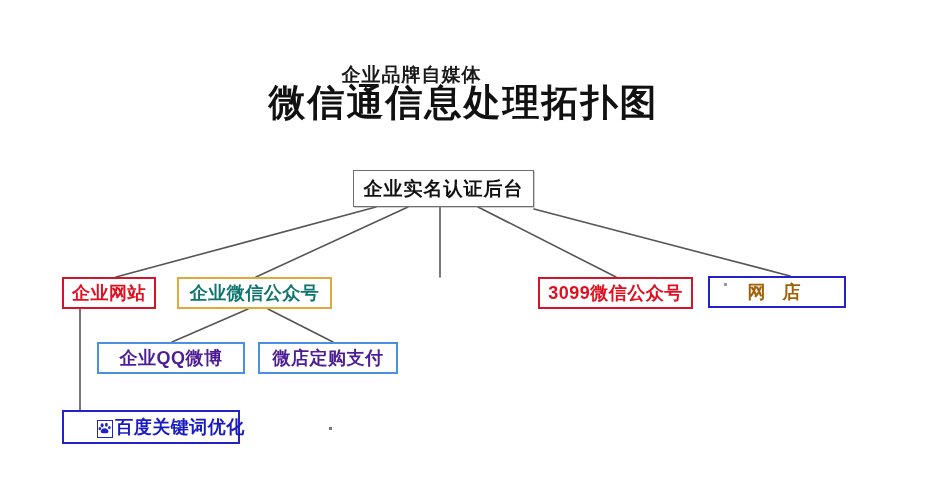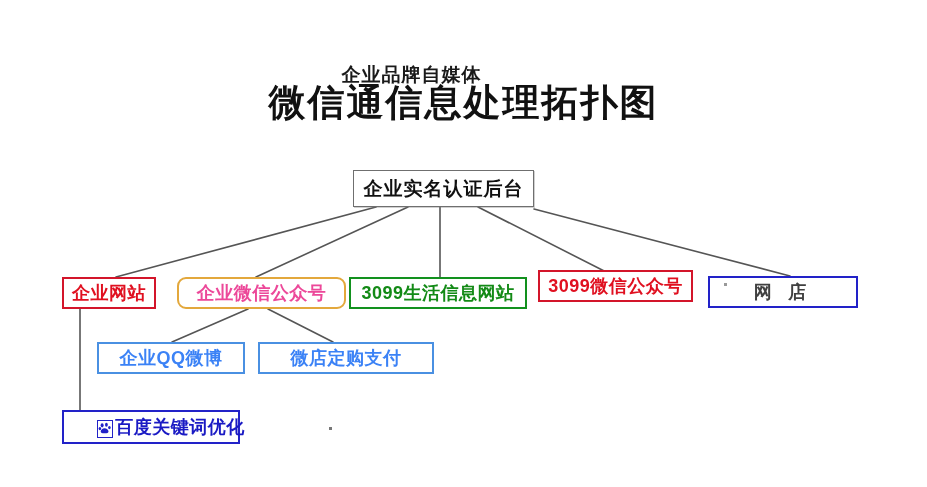--- a/index.html
+++ b/index.html
@@ -84,35 +84,35 @@
   }
 
   .node-l1 {
     height: 32px;
     border-width: 2px;
     border-style: solid;
     font-size: 18px;
     letter-spacing: 0.5px;
   }
   .n-site   { left: 62px;  top: 277px; width: 94px;  border-color: #d3152a; color: #e01020; }
-  .n-wx     { left: 177px; top: 277px; width: 169px; border-color: #e3a83c; color: #ec4899; border-radius: 9px; }
+  .n-wx     { left: 177px; top: 277px; width: 155px; border-color: #e3a83c; color: #0f766e; }
   .n-3099s  { left: 349px; top: 277px; width: 178px; border-color: #12911e; color: #138a16; }
-  .n-3099w  { left: 538px; top: 270px; width: 155px; border-color: #d3152a; color: #e01020; }
-  .n-shop   { left: 708px; top: 276px; width: 150px; border-color: #2222c8; color: #404040;
-              letter-spacing: 6px; font-family: Liberation Serif, serif; }
+  .n-3099w  { left: 538px; top: 277px; width: 155px; border-color: #d3152a; color: #e01020; }
+  .n-shop   { left: 708px; top: 276px; width: 138px; border-color: #2222c8; color: #a16207;
+              letter-spacing: 6px; }
 
   .node-l2 {
     height: 32px;
     border: 2px solid #4a90e2;
     font-size: 18px;
-    color: #3b82f6;
+    color: #4c1d95;
     letter-spacing: 0.5px;
   }
   .n-qq     { left: 97px;  top: 342px; width: 148px; }
-  .n-pay    { left: 258px; top: 342px; width: 176px; }
+  .n-pay    { left: 258px; top: 342px; width: 140px; }
 
   .node-l3 {
     left: 62px; top: 410px;
     width: 178px; height: 34px;
     border: 2px solid #2222c8;
     font-size: 18px;
     color: #1a1ac4;
     letter-spacing: 0.5px;
     padding-left: 40px;
   }
@@ -164,23 +164,20 @@
 
   <div class="node node-root">
     <span class="lbl">企业实名认证后台</span>
   </div>
 
   <div class="node node-l1 n-site">
     <span class="lbl">企业网站</span>
   </div>
   <div class="node node-l1 n-wx">
     <span class="lbl">企业微信公众号</span>
-  </div>
-  <div class="node node-l1 n-3099s">
-    <span class="lbl">3099生活信息网站</span>
   </div>
   <div class="node node-l1 n-3099w">
     <span class="lbl">3099微信公众号</span>
   </div>
   <div class="node node-l1 n-shop">
     <span class="lbl">网 店</span>
   </div>
 
   <div class="node node-l2 n-qq">
     <span class="lbl">企业QQ微博</span>

